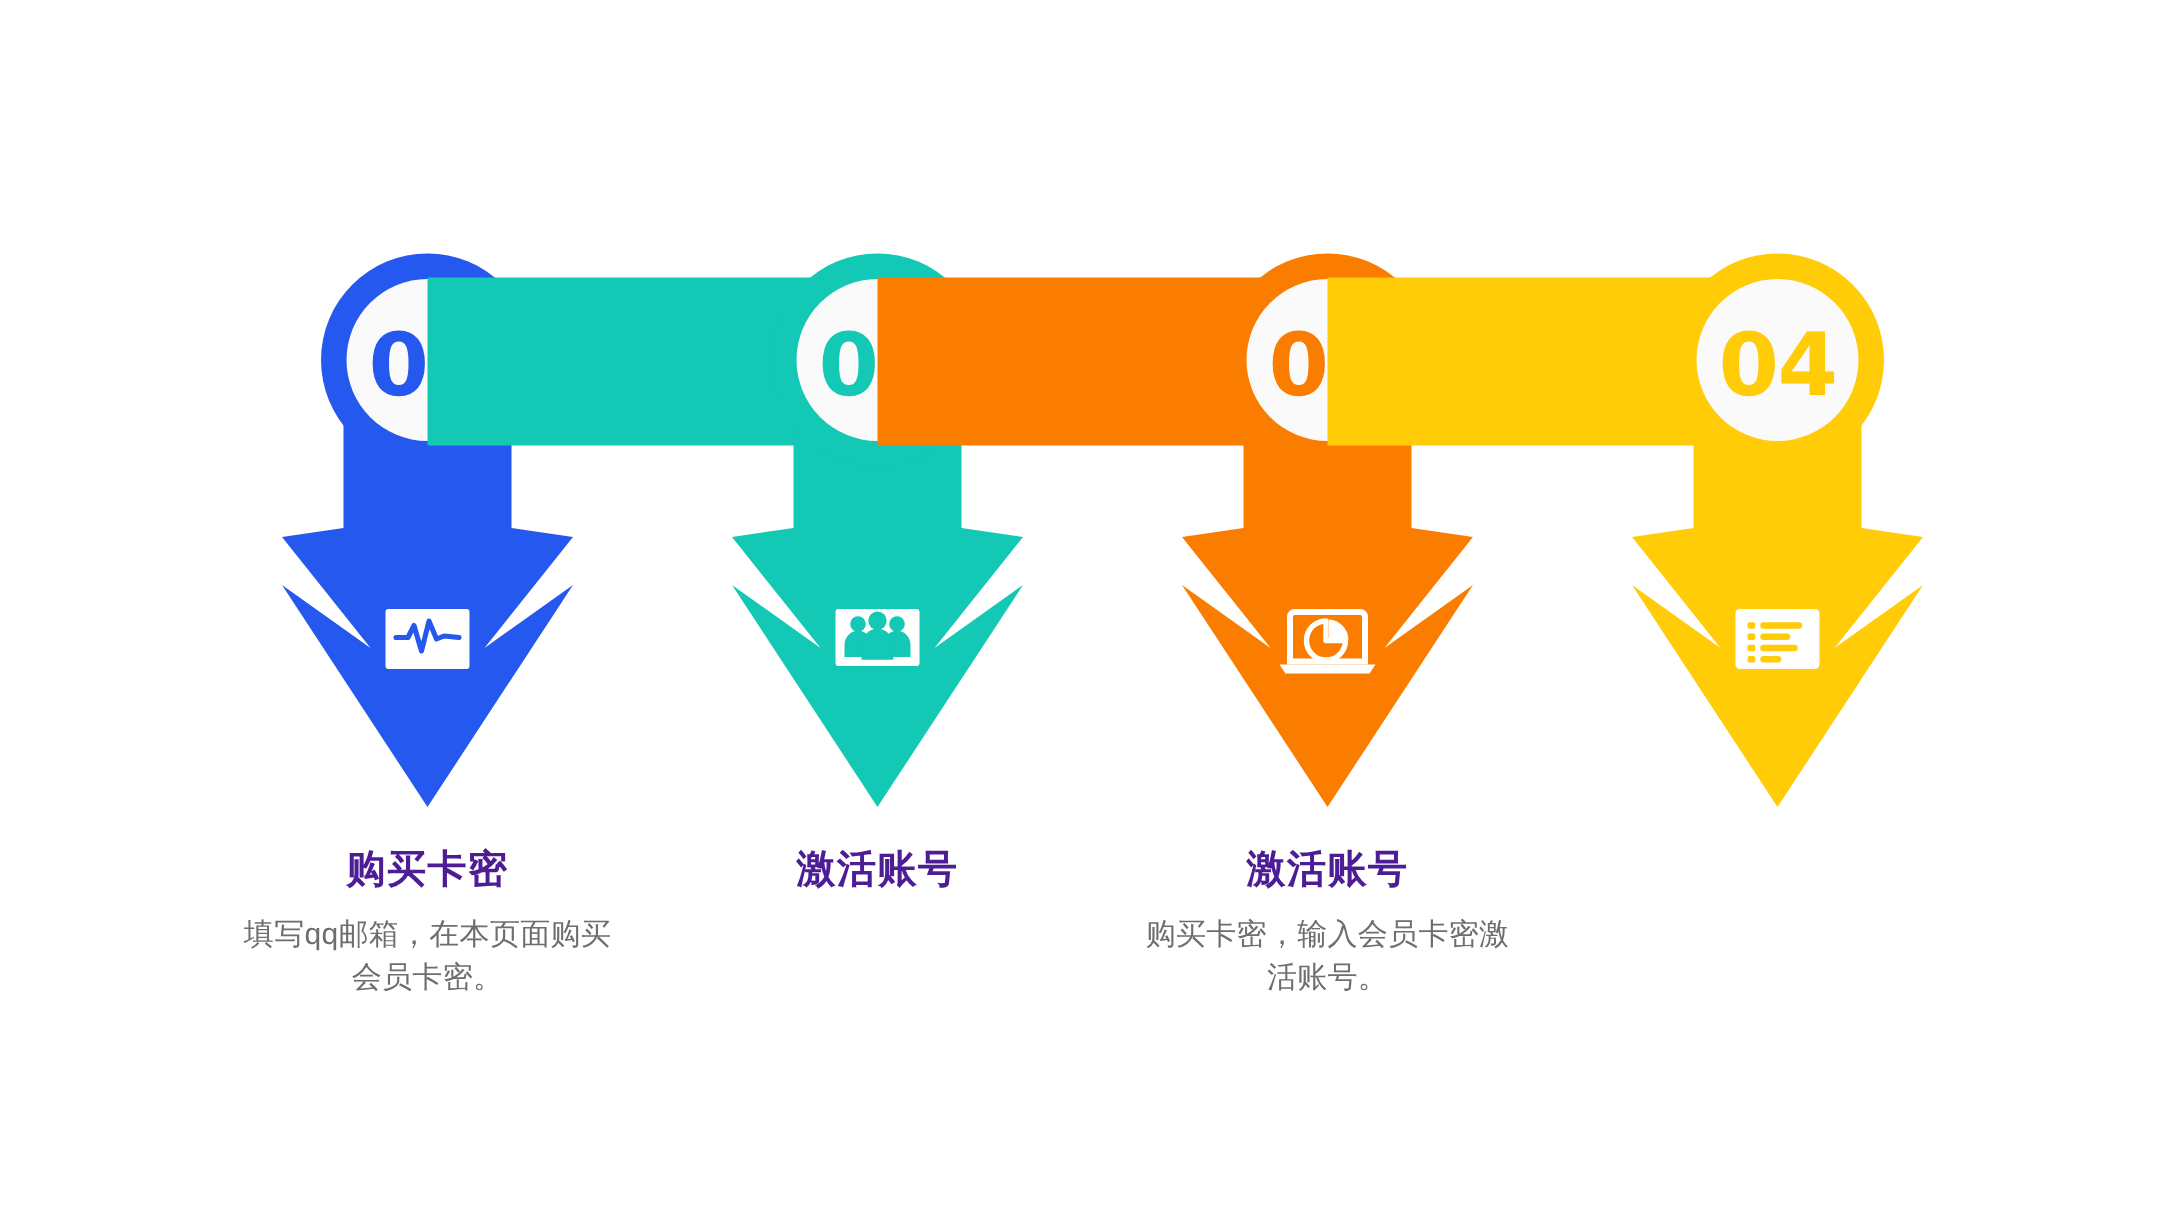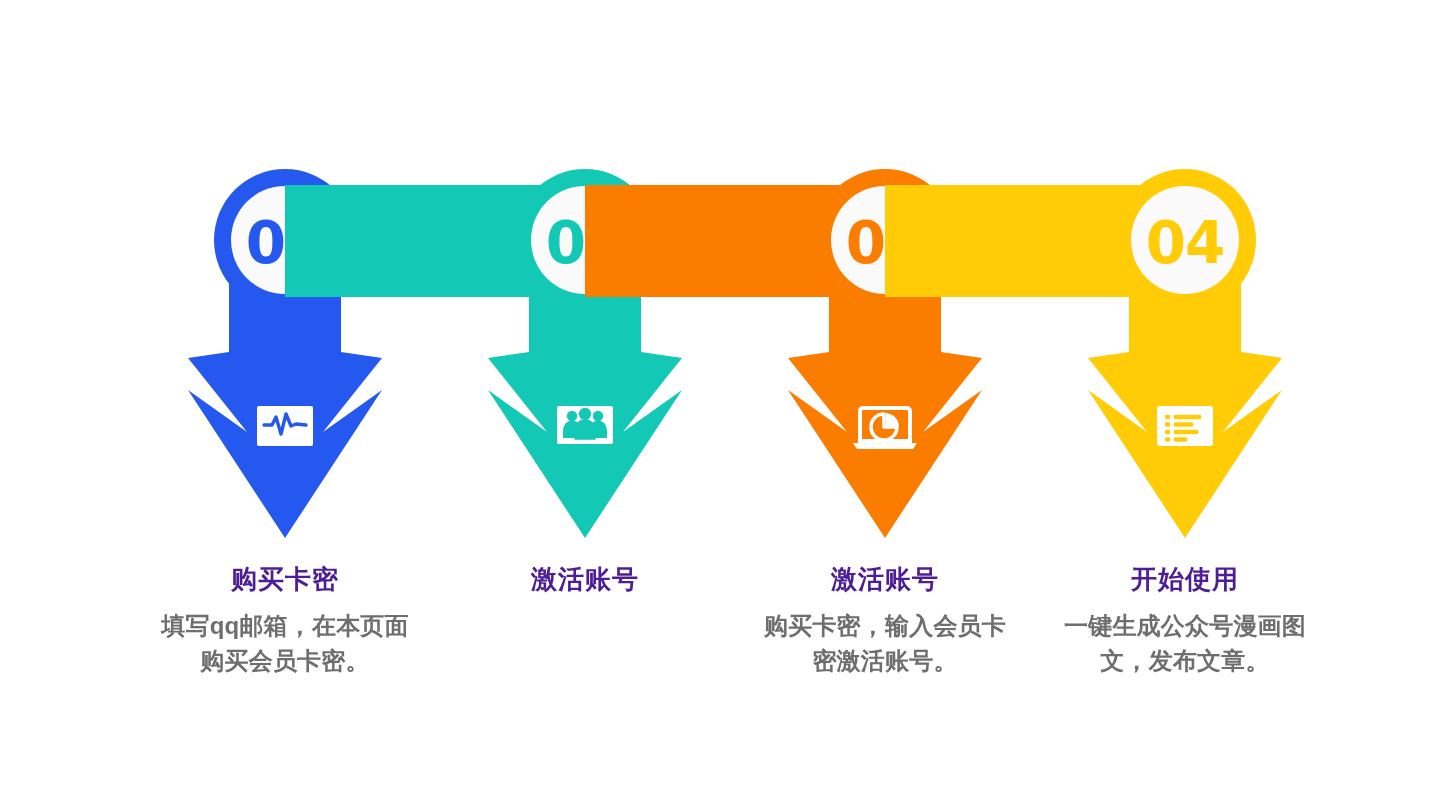--- a/index.html
+++ b/index.html
@@ -54,22 +54,22 @@
     font-family: "Liberation Sans", "DejaVu Sans", sans-serif;
     font-weight: bold;
     font-size: 26px;
     color: #4c1d95;
     line-height: 1.15;
     margin: 0 0 14px 0;
     letter-spacing: 1px;
   }
   .caption .desc {
     font-family: "Liberation Sans", "DejaVu Sans", sans-serif;
-    font-weight: bold;
-    font-size: 24px;
+    font-weight: normal;
+    font-size: 20px;
     color: #6e6e6e;
     line-height: 1.45;
     margin: 0 auto;
     width: 250px;
     letter-spacing: 0.2px;
   }
   .c0 { left: 135px; }
   .c1 { left: 435px; }
   .c2 { left: 735px; }
   .c3 { left: 1035px; }
@@ -179,20 +179,16 @@
 
     <div class="caption c1">
       <div class="title">激活账号</div>
     </div>
 
     <div class="caption c2">
       <div class="title">激活账号</div>
       <div class="desc">购买卡密，输入会员卡密激活账号。</div>
     </div>
 
-    <div class="caption c3">
-      <div class="title">开始使用</div>
-      <div class="desc">一键生成公众号漫画图文，发布文章。</div>
-    </div>
 
   </div>
 
 </div>
 
 </body></html>

